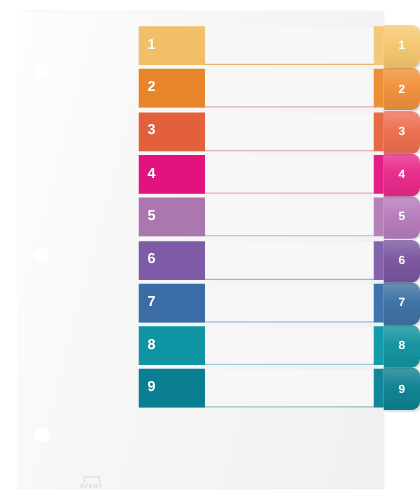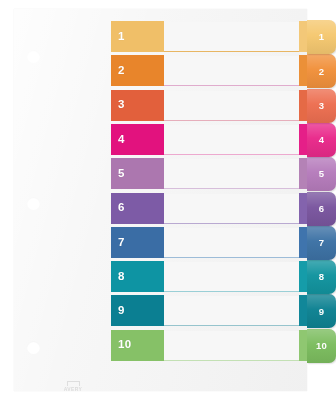--- a/index.html
+++ b/index.html
@@ -280,26 +280,15 @@
         <div class="row-body" style="background: rgb(247, 247, 247);"></div>
         <div class="row-rule" style="background: rgb(150, 196, 205);"></div>
         <div class="num-block" style="background: rgb(11, 127, 146);">
           <span>9</span>
         </div>
         <div class="edge-strip" style="background: rgb(17, 135, 153);"></div>
         <div class="tab" style="background: rgb(14, 130, 146); z-index: 32;">
           <span>9</span>
         </div>
       </div>
-      <div class="row" style="top: 308.7px;">
-        <div class="row-body" style="background: rgb(247, 247, 247);"></div>
-        <div class="row-rule" style="background: rgb(195, 224, 180);"></div>
-        <div class="num-block" style="background: rgb(134, 193, 103);">
-          <span>10</span>
-        </div>
-        <div class="edge-strip" style="background: rgb(143, 199, 113);"></div>
-        <div class="tab" style="background: rgb(124, 189, 95); z-index: 31;">
-          <span>10</span>
-        </div>
-      </div>
     </div>
 
 </div>
 
 </body></html>

